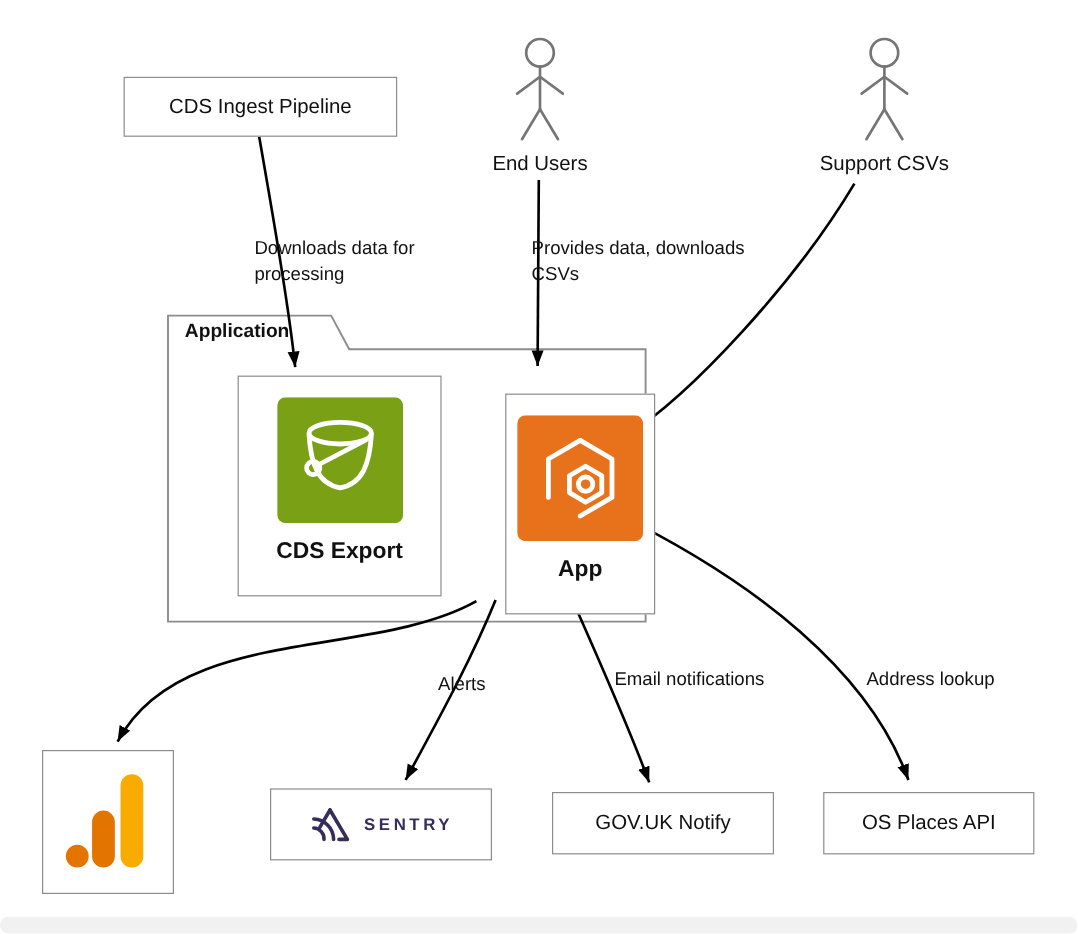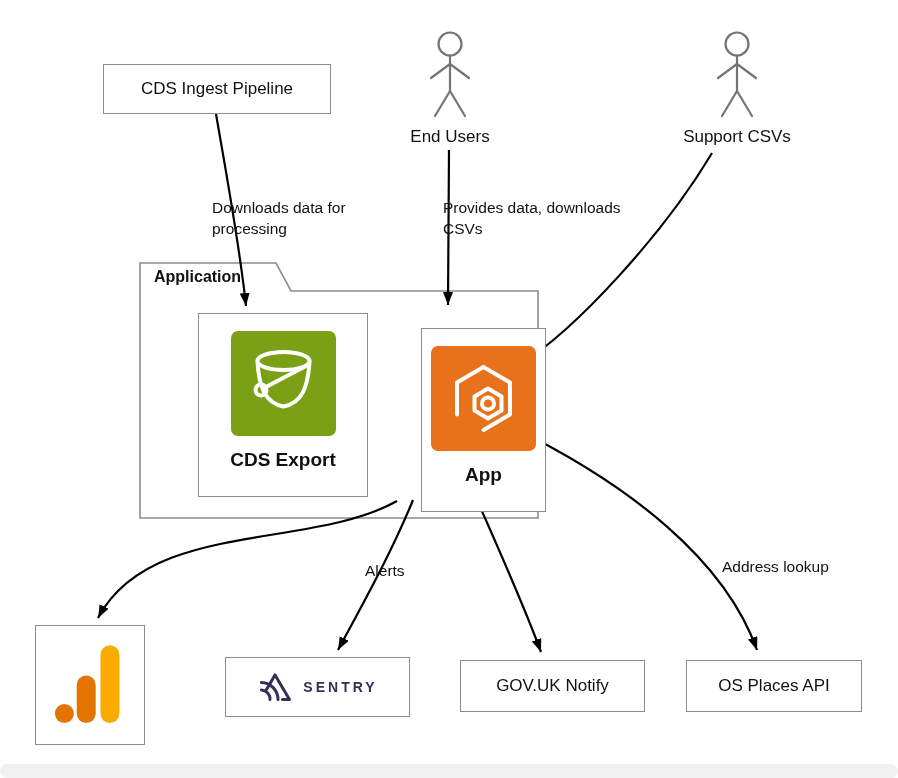--- a/index.html
+++ b/index.html
@@ -117,20 +117,21 @@
       </g>
     </svg>
     <span class="node-label big">App</span>
   </div>
 
   <div class="edge-label" style="left:212px;top:197px;width:220px">Downloads data for
 processing</div>
   <div class="edge-label" style="left:443px;top:197px;width:230px">Provides data, downloads
 CSVs</div>
   <div class="edge-label" style="left:365px;top:560px;width:95px">Alerts</div>
+  <div class="edge-label" style="left:512px;top:556px;width:165px">Email notifications</div>
   <div class="edge-label" style="left:722px;top:556px;width:140px">Address lookup</div>
 
   <div class="box" style="left:35px;top:625px;width:110px;height:120px">
     <svg width="74" height="86" viewBox="0 0 78 88">
       <rect class="ga-tall" x="50" y="2" width="20" height="82" rx="10"></rect>
       <rect class="ga-mid" x="25" y="34" width="20" height="50" rx="10"></rect>
       <circle class="ga-dot" cx="12" cy="74" r="10"></circle>
     </svg>
   </div>
 

